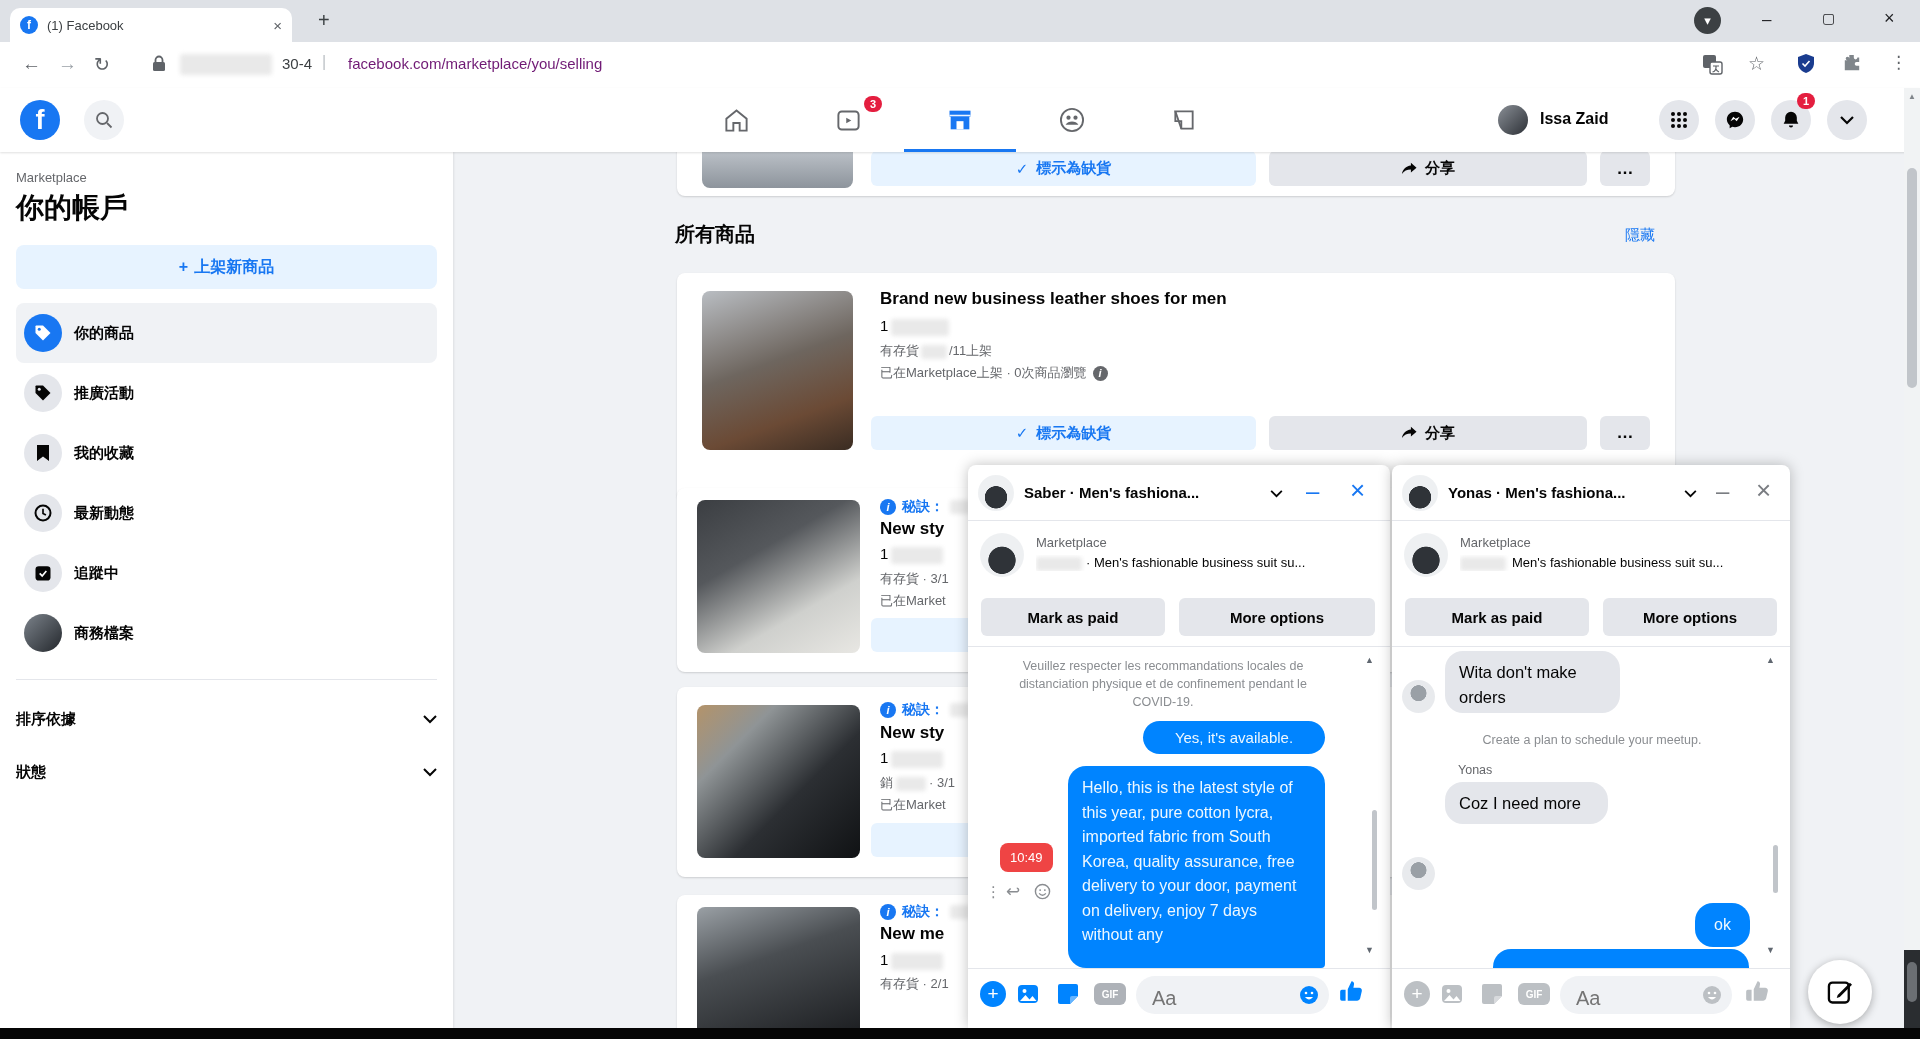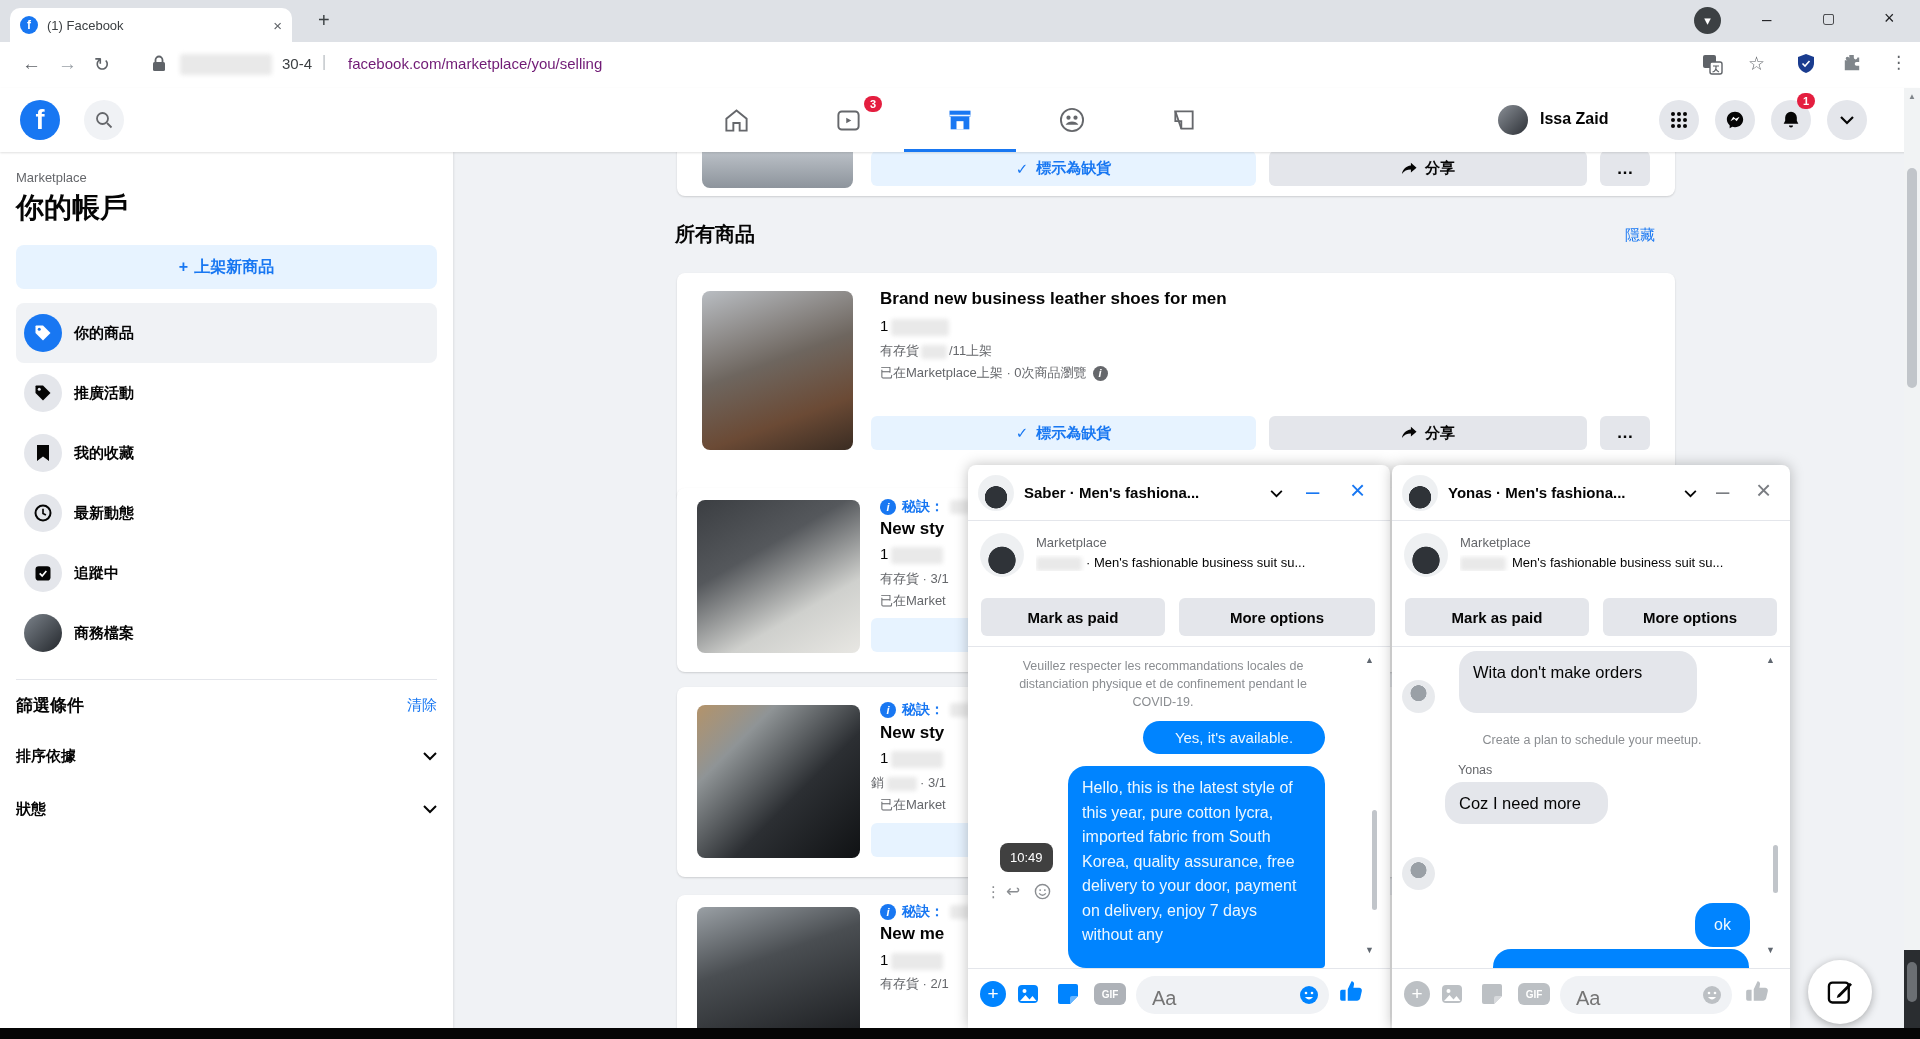--- a/index.html
+++ b/index.html
@@ -48,21 +48,21 @@
   .divider{position:absolute;left:0;right:0;height:1px;background:#e4e6eb;}
   .mk-label{position:absolute;font-size:13px;color:#65676b;}
   .mk-line{position:absolute;font-size:13px;color:#050505;white-space:nowrap;}
   .chat-btn{position:absolute;background:#e4e6eb;border-radius:6px;font-size:15px;font-weight:bold;color:#050505;display:flex;align-items:center;justify-content:center;}
   .sysmsg{position:absolute;font-size:12.5px;color:#8a8d91;text-align:center;line-height:18px;}
   .bub-blue{position:absolute;background:#0084ff;color:#eef8ff;border-radius:18px;font-size:15px;display:flex;align-items:center;justify-content:center;}
   .bub-gray{position:absolute;background:#e4e6eb;color:#050505;border-radius:18px;font-size:16.5px;line-height:25px;padding:9px 14px;box-sizing:border-box;}
   .suit-avatar{border-radius:50%;background:radial-gradient(circle at 50% 62%,#2f3338 0 38%,#eef0f2 40%);}
   .photo-avatar{border-radius:50%;background:linear-gradient(135deg,#8a8f96,#2c3036);}
   .tiny-avatar{position:absolute;width:33px;height:33px;border-radius:50%;background:radial-gradient(circle at 50% 40%,#9aa0a6 0 30%,#e8eaed 32%);}
-  .ts-badge{position:absolute;background:#404040;color:#fff;font-size:13px;border-radius:8px;padding:7px 10px;}
+  .ts-badge{position:absolute;background:#ef4444;color:#fff;font-size:13px;border-radius:8px;padding:7px 10px;}
   .scroll-glyph{position:absolute;font-size:9px;color:#606770;}
   .chat-input-field{position:absolute;background:#f0f2f5;border-radius:20px;}
   .chat-input-field input{border:none;background:transparent;outline:none;font-size:20px;color:#1d4ed8;width:75%;margin:10px 0 2px 14px;font-family:inherit;}
   .gif-badge{position:absolute;border-radius:6px;font-size:10px;font-weight:bold;display:flex;align-items:center;justify-content:center;}
   svg{display:block;}
 </style>
 </head>
 <body>
 
 <div id="page">
@@ -249,24 +249,20 @@
             </svg>
         </span>
         <span class="sb-label">追蹤中</span>
       </div>
       <div class="sb-item">
         <span class="sb-ic photo-avatar" style="background:linear-gradient(135deg,#7c838b,#23272c);"></span>
         <span class="sb-label">商務檔案</span>
       </div>
     </div>
     <div class="sb-hr"></div>
-    <div class="sb-row" style="margin-top:6px;">
-      <span style="font-size:17px;font-weight:bold;color:#050505;">篩選條件</span>
-      <span style="font-size:15px;color:#1877f2;">清除</span>
-    </div>
     <div class="sb-row" style="margin-top:30px;">
       <span style="font-size:15px;font-weight:600;color:#050505;">排序依據</span>
       <svg width="14" height="9" viewBox="0 0 14 9">
           <path d="M1 1l6 6 6-6" fill="none" stroke="#050505" stroke-width="2"></path>
         </svg>
     </div>
     <div class="sb-row" style="margin-top:34px;">
       <span style="font-size:15px;font-weight:600;color:#050505;">狀態</span>
       <svg width="14" height="9" viewBox="0 0 14 9">
           <path d="M1 1l6 6 6-6" fill="none" stroke="#050505" stroke-width="2"></path>
@@ -344,21 +340,21 @@
       <div class="thumb" style="left:20px;top:18px;width:163px;height:153px;background:linear-gradient(135deg,#b3936a 0%,#8f9496 25%,#2c2f33 60%,#101214 100%);"></div>
       <div class="tip" style="left:203px;top:14px;">
         <span class="info-dot">i</span>
         <span>秘訣：</span>
           <span class="blur" style="width:20px;height:14px;"></span>
       </div>
       <div class="c-title" style="left:203px;top:36px;">New sty</div>
       <div class="c-price" style="left:203px;top:62px;">
         <span>1</span><span class="blur" style="width:52px;height:17px;margin-left:3px;"></span>
       </div>
-      <div class="c-meta" style="left:194px;top:87px;">
+      <div class="c-meta" style="left:203px;top:87px;">
         <span>銷</span><span class="blur" style="width:30px;height:14px;margin:0 3px;"></span><span>· 3/1</span>
       </div>
       <div class="c-meta" style="left:203px;top:109px;">
         <span>已在Market</span>
       </div>
       <div class="btn-lb" style="left:194px;top:136px;width:385px;height:34px;"></div>
     </div>
 
     <div class="card" style="left:224px;top:743px;height:150px;">
       <div class="thumb" style="left:20px;top:12px;width:163px;height:130px;background:linear-gradient(160deg,#9aa0a5 0%,#4a4e52 40%,#1b1d20 100%);"></div>
@@ -450,21 +446,21 @@
 
     <div class="suit-avatar abs" style="left:12px;top:68px;width:44px;height:44px;"></div>
     <div class="mk-label" style="left:68px;top:70px;">Marketplace</div>
     <div class="mk-line" style="left:68px;top:90px;max-width:315px;overflow:hidden;">
       <span class="blur" style="width:46px;height:14px;margin-right:6px;"></span><span>Men's fashionable business suit su...</span>
     </div>
     <div class="chat-btn" style="left:13px;top:133px;width:184px;height:38px;">Mark as paid</div>
     <div class="chat-btn" style="left:211px;top:133px;width:174px;height:38px;">More options</div>
     <div class="divider" style="top:181px;"></div>
 
-    <div class="bub-gray" style="left:67px;top:186px;width:238px;height:62px;">Wita don't make orders</div>
+    <div class="bub-gray" style="left:53px;top:186px;width:175px;height:62px;">Wita don't make orders</div>
     <div class="tiny-avatar" style="left:10px;top:215px;"></div>
     <div class="sysmsg" style="left:40px;top:266px;width:320px;">Create a plan to schedule your meetup.</div>
     <div class="abs" style="left:66px;top:298px;font-size:12.5px;color:#65676b;">Yonas</div>
     <div class="bub-gray" style="left:53px;top:317px;width:163px;height:42px;white-space:nowrap;">Coz I need more</div>
     <div class="tiny-avatar" style="left:10px;top:392px;"></div>
     <div class="bub-blue" style="left:303px;top:438px;width:55px;height:44px;font-size:16px;">ok</div>
     <div class="abs" style="left:101px;top:484px;width:256px;height:20px;background:#0084ff;border-radius:18px 18px 0 0;"></div>
     <span class="scroll-glyph" style="left:374px;top:190px;">▲</span>
     <div class="abs" style="left:381px;top:380px;width:5px;height:48px;background:#c1c5ca;border-radius:3px;"></div>
     <span class="scroll-glyph" style="left:374px;top:480px;">▼</span>

